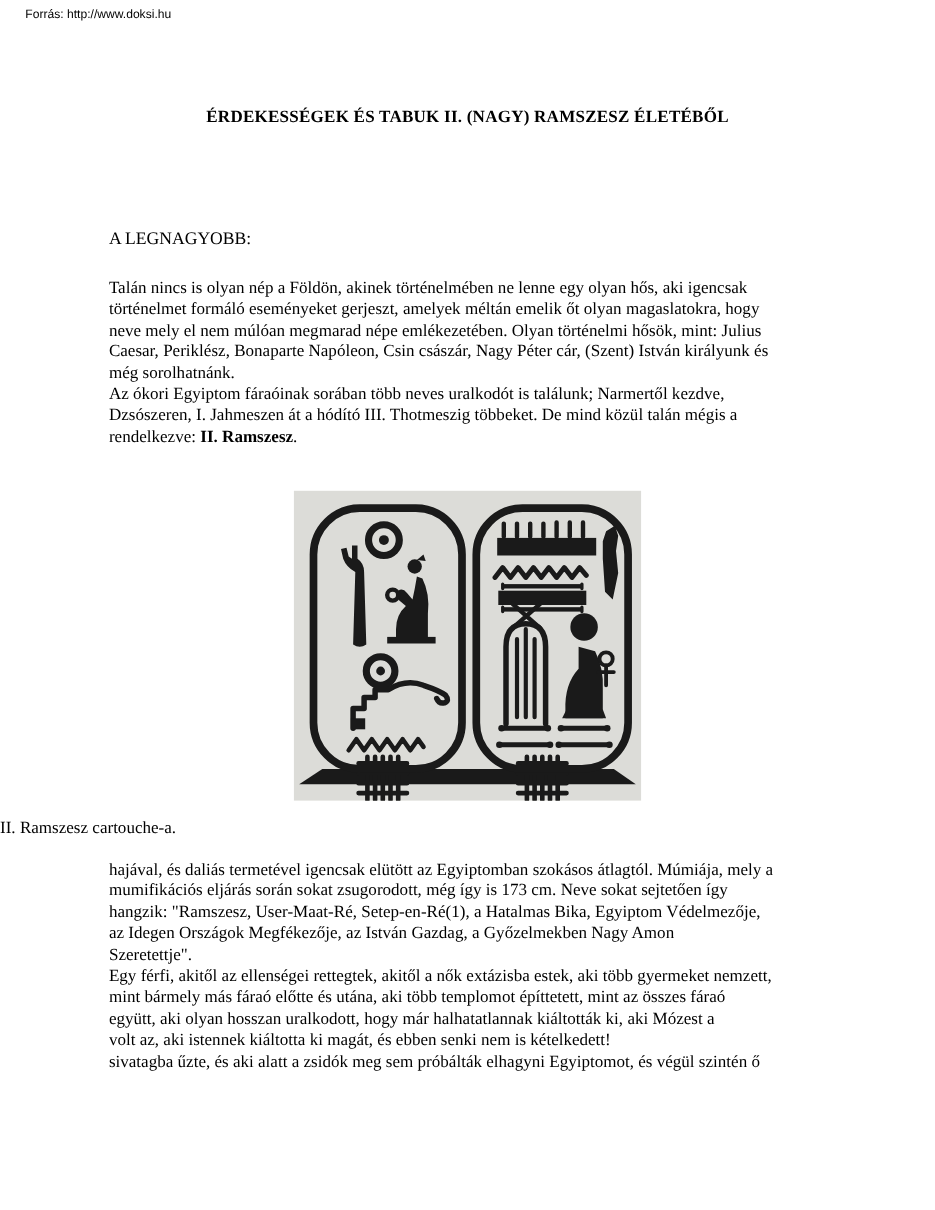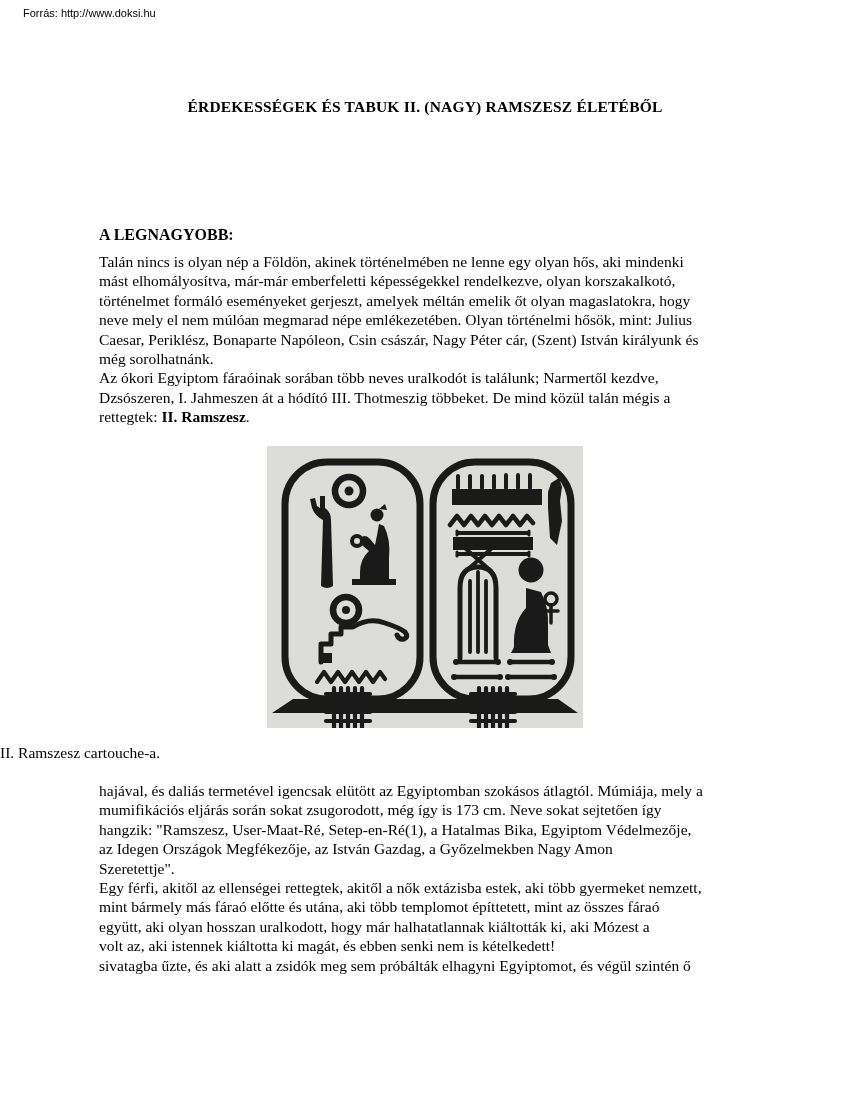--- a/index.html
+++ b/index.html
@@ -13,22 +13,22 @@
     position:absolute; left:23px; top:7px;
     font-family:"Liberation Sans", sans-serif;
     font-size:11px; color:#000;
   }
   .doc-title {
     position:absolute; left:0; right:0; top:98px; margin:0;
     text-align:center; font-size:15.5px; font-weight:bold;
     letter-spacing:0.2px;
   }
   .section-heading {
-    position:absolute; left:99px; top:226px; margin:0;
-    font-size:16px; font-weight:bold;
+    position:absolute; left:99px; top:209px; margin:0;
+    font-size:16px; font-weight:normal;
   }
   .para {
     position:absolute; left:99px; width:680px;
     font-size:15.5px; line-height:19.4px;
   }
   .p1 { top:252px; }
   .p2 { top:781px; }
   .tline { white-space:nowrap; min-height:19.4px; }
   .bold { font-weight:bold;text-align:center; }
   figure.cartouche-fig {
@@ -48,29 +48,28 @@
 </head>
 <body>
 
 <div class="source-note">Forrás: http://www.doksi.hu</div>
 
 <h1 class="doc-title">ÉRDEKESSÉGEK ÉS TABUK II. (NAGY) RAMSZESZ ÉLETÉBŐL</h1>
 
 <h2 class="section-heading">A LEGNAGYOBB:</h2>
 
 <div class="para p1">
-    <div class="tline"><span>Talán nincs is olyan nép a Földön, akinek történelmében ne lenne egy olyan hős, aki mindenki</span></div>
-    <div class="tline"><span>mást elhomályosítva, már-már emberfeletti képességekkel rendelkezve, olyan korszakalkotó,</span></div>
+    <div class="tline"><span>Talán nincs is olyan nép a Földön, akinek történelmében ne lenne egy olyan hős, aki igencsak</span></div>
     <div class="tline"><span>történelmet formáló eseményeket gerjeszt, amelyek méltán emelik őt olyan magaslatokra, hogy</span></div>
     <div class="tline"><span>neve mely el nem múlóan megmarad népe emlékezetében. Olyan történelmi hősök, mint: Julius</span></div>
     <div class="tline"><span>Caesar, Periklész, Bonaparte Napóleon, Csin császár, Nagy Péter cár, (Szent) István királyunk és</span></div>
     <div class="tline"><span>még sorolhatnánk.</span></div>
     <div class="tline"><span>Az ókori Egyiptom fáraóinak sorában több neves uralkodót is találunk; Narmertől kezdve,</span></div>
     <div class="tline"><span>Dzsószeren, I. Jahmeszen át a hódító III. Thotmeszig többeket. De mind közül talán mégis a</span></div>
-    <div class="tline"><span>rettegtek: </span><span class="bold">II. Ramszesz</span><span>.</span></div>
+    <div class="tline"><span>rendelkezve: </span><span class="bold">II. Ramszesz</span><span>.</span></div>
   </div>
 
 <figure class="cartouche-fig" style="--fig-bg: #dcdcd8; --ink: #1a1a1a;">
   <svg width="316" height="282" viewBox="0 0 316 282" xmlns="http://www.w3.org/2000/svg">
     <rect class="fig-bg" x="0" y="0" width="316" height="282"></rect>
 
     <g>
       <path class="ink" d="M5 267 L26 253 H291 L311 267 Z"></path>
       <g class="ink-s" stroke-width="4.2">
         <path d="M67 242 V281 M74 242 V281 M81 242 V281 M88 242 V281 M95 242 V281"></path>

